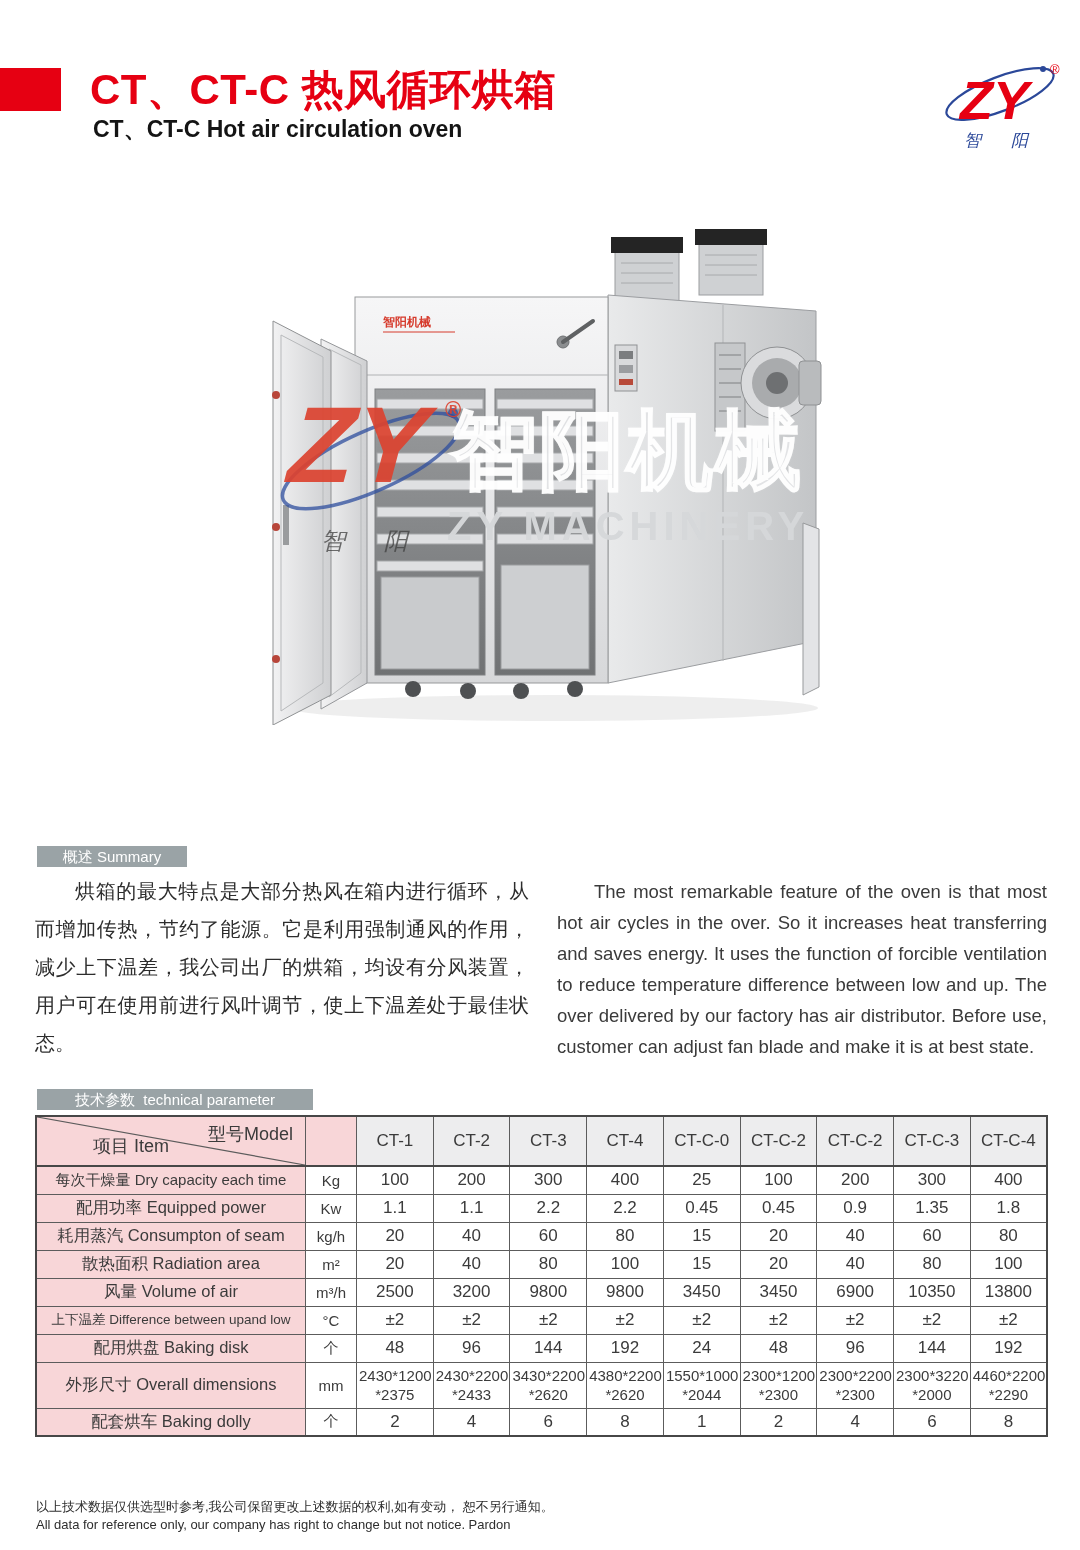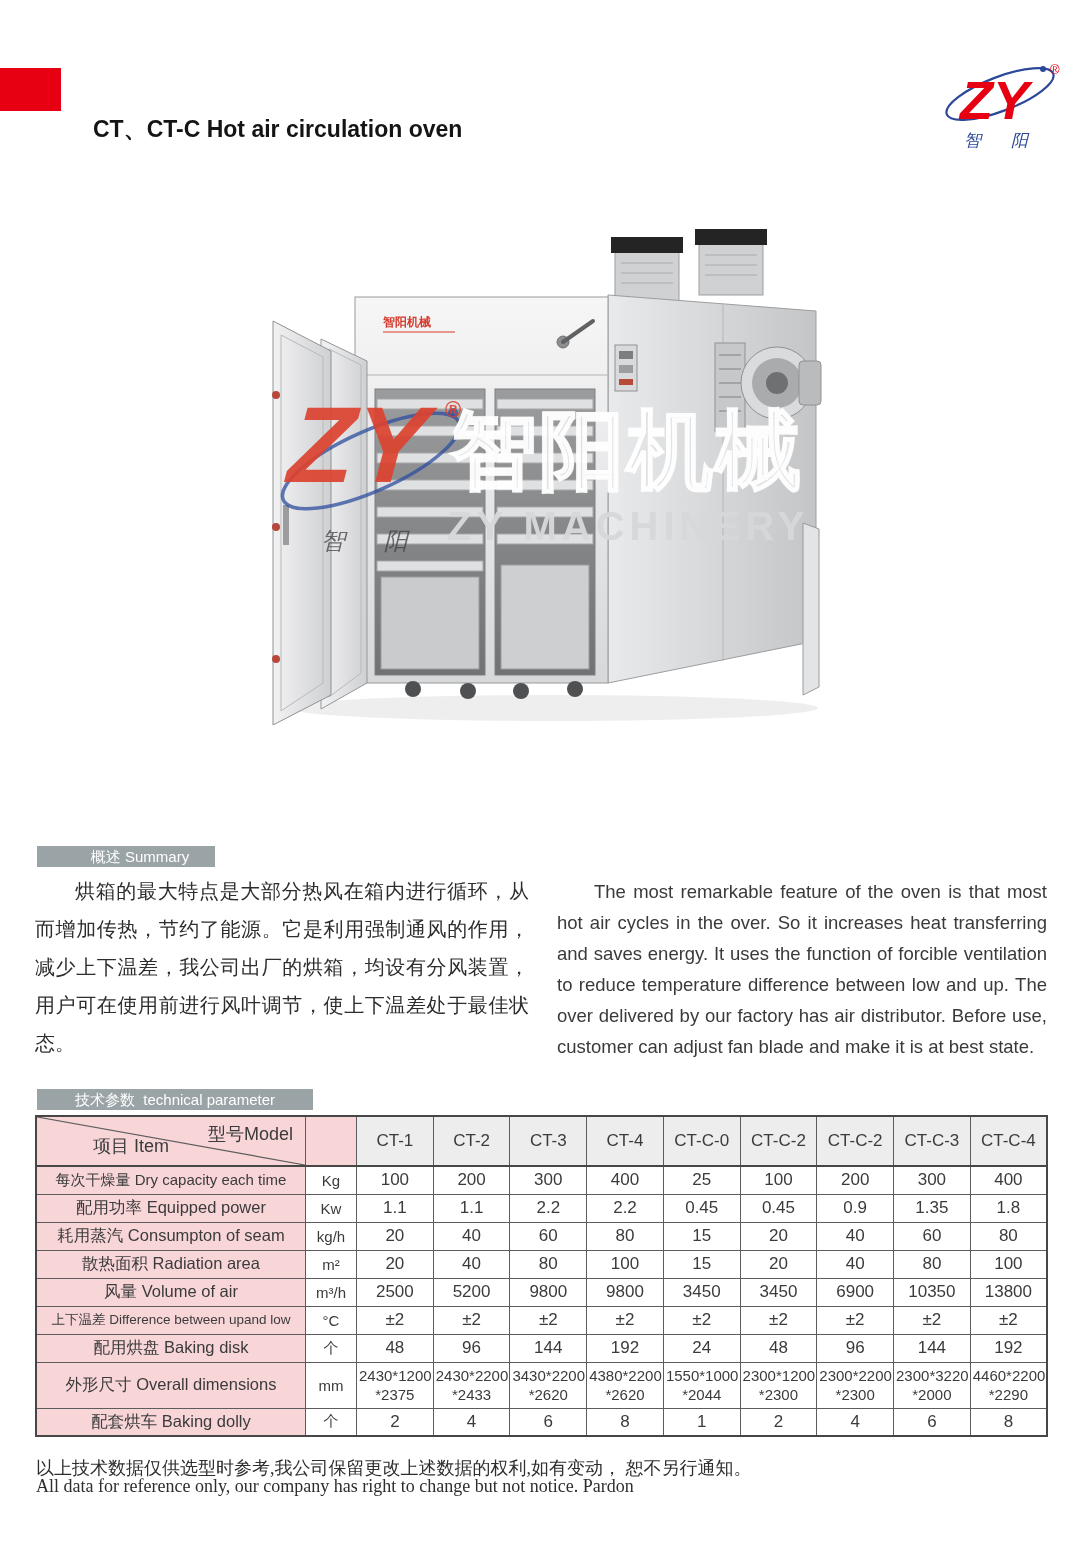--- a/index.html
+++ b/index.html
@@ -26,21 +26,21 @@
          color:#e3e4e6;letter-spacing:2px;opacity:.97;-webkit-text-stroke:2px #ffffff;
          text-shadow:0 0 1px #fff,0 0 2px #fff;white-space:nowrap;}
   .wm-en{position:absolute;left:184px;top:279px;font-size:40px;font-weight:bold;color:#d6d8da;
          letter-spacing:5px;opacity:.97;white-space:nowrap;}
   .wm-script{position:absolute;left:58px;top:300px;font-size:24px;color:#404040;letter-spacing:16px;
              opacity:.75;font-style:italic;white-space:nowrap;}
 
   
   .badge{position:absolute;background:#9aa3a6;color:#fff;font-size:15px;line-height:21px;
          text-align:center;white-space:pre;}
-  .badge-summary{left:37px;top:846px;width:150px;height:21px;padding-left:28px;}
+  .badge-summary{left:37px;top:846px;width:150px;height:21px;}
   .badge-tech{left:37px;top:1089px;width:276px;height:21px;}
 
   
   .para-cn{position:absolute;left:35px;top:872px;width:494px;font-size:20px;line-height:38px;
            text-align:justify;text-indent:2em;color:#2d2d2d;}
   .para-en{position:absolute;left:557px;top:876px;width:490px;font-size:18.5px;line-height:31px;
            text-align:justify;text-indent:2em;color:#3a3a3a;}
 
   
   .tech-table{position:absolute;left:35px;top:1115px;width:1013px;border-collapse:collapse;
@@ -57,28 +57,29 @@
   .unit-head{background:#f8d6d8;width:46px;}
   .model-cell{background:#ededee;font-size:17px;}
   .label-cell{background:#f8d6d8;font-size:16.5px;}
   .label-cell.s{font-size:15px;}
   .label-cell.xs{font-size:13.5px;}
   .unit-cell{font-size:15px;background:#fff;}
   .value-cell{font-size:17px;background:#fff;white-space:pre-line;}
   .dims-row .value-cell{font-size:15px;line-height:1.3;margin-left:30px;}
 
   
-  .footer{position:absolute;left:36px;top:1459px;font-size:18px;line-height:18px;color:#2e2e2e;font-family:Liberation Serif, serif;}
+  .footer{position:absolute;left:36px;top:1498px;font-size:13px;line-height:18px;color:#2e2e2e;}
 </style>
 </head>
 <body>
 
 <div class="page">
 
   <div class="red-square"></div>
+  <div class="page-title">CT、CT-C 热风循环烘箱</div>
   <div class="page-subtitle">CT、CT-C Hot air circulation oven</div>
 
   <svg class="logo" viewBox="0 0 130 96">
     <ellipse cx="62" cy="38" rx="57" ry="17" fill="none" stroke="#2b4899" stroke-width="2.2" transform="rotate(-21 62 38)"></ellipse>
     <circle cx="105" cy="13" r="3" fill="#2b4899"></circle>
     <text x="22" y="63" font-size="54" font-weight="bold" font-style="italic" fill="#e60012">ZY</text>
     <text x="112" y="18" font-size="13" fill="#e60012">®</text>
     <text x="26" y="90" font-size="17" fill="#2b4899" letter-spacing="30" font-style="italic">智阳</text>
   </svg>
 
@@ -284,21 +285,21 @@
           <td class="value-cell">15</td>
           <td class="value-cell">20</td>
           <td class="value-cell">40</td>
           <td class="value-cell">80</td>
           <td class="value-cell">100</td>
         </tr>
         <tr>
           <td class="label-cell">风量 Volume of air</td>
           <td class="unit-cell">m³/h</td>
           <td class="value-cell">2500</td>
-          <td class="value-cell">5200</td>
+          <td class="value-cell">3200</td>
           <td class="value-cell">9800</td>
           <td class="value-cell">9800</td>
           <td class="value-cell">3450</td>
           <td class="value-cell">3450</td>
           <td class="value-cell">6900</td>
           <td class="value-cell">10350</td>
           <td class="value-cell">13800</td>
         </tr>
         <tr>
           <td class="label-cell xs">上下温差 Difference between upand low</td>

